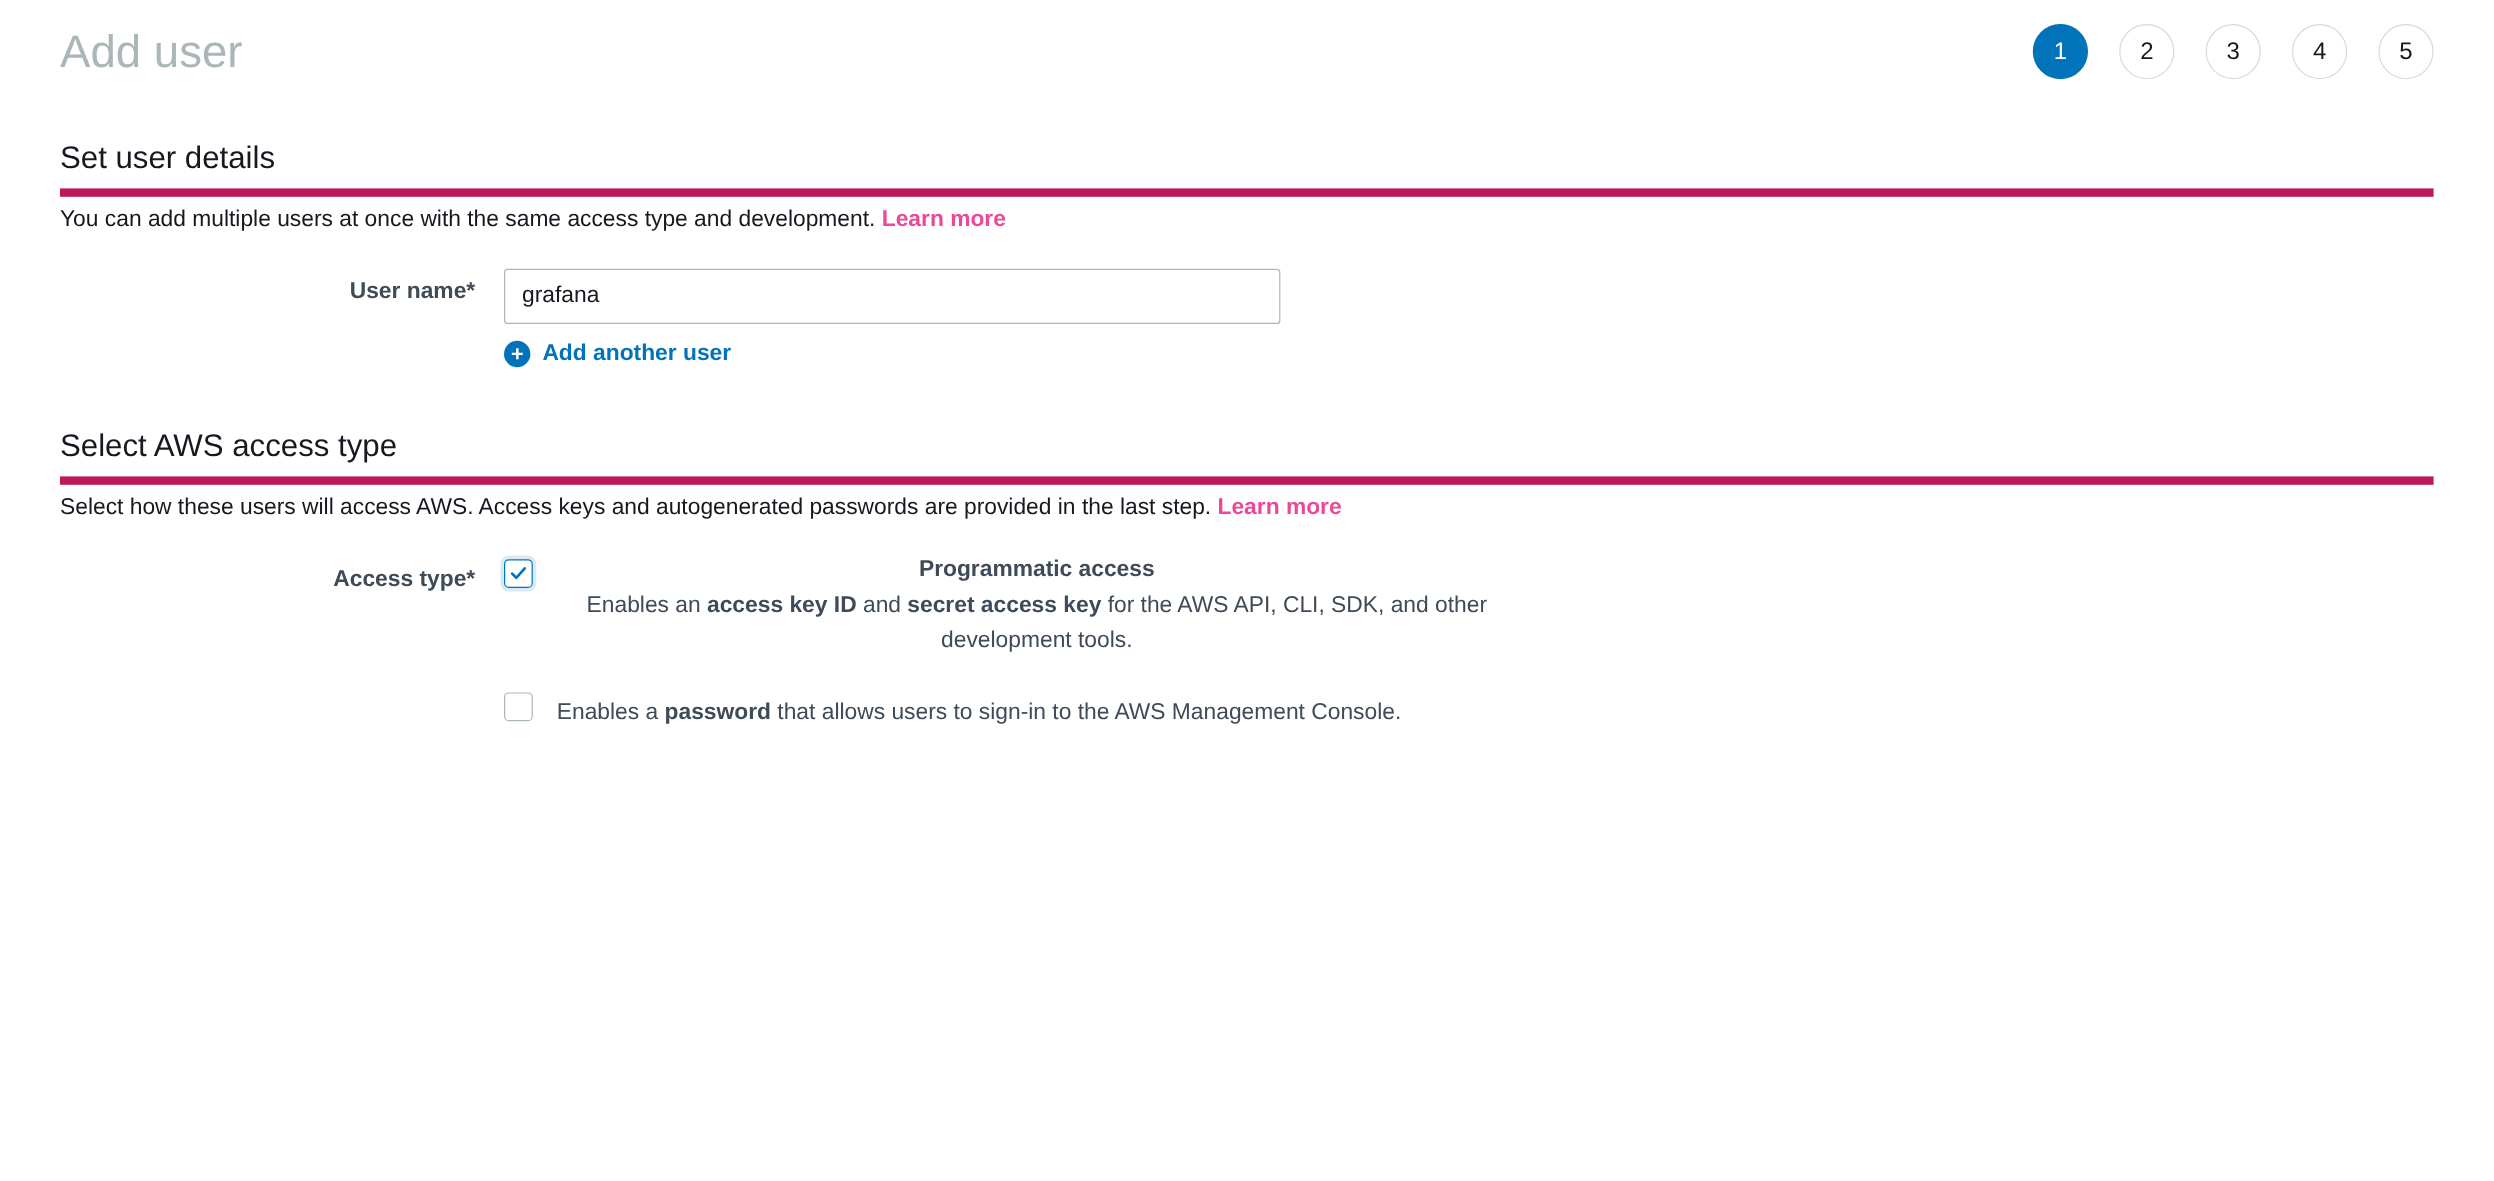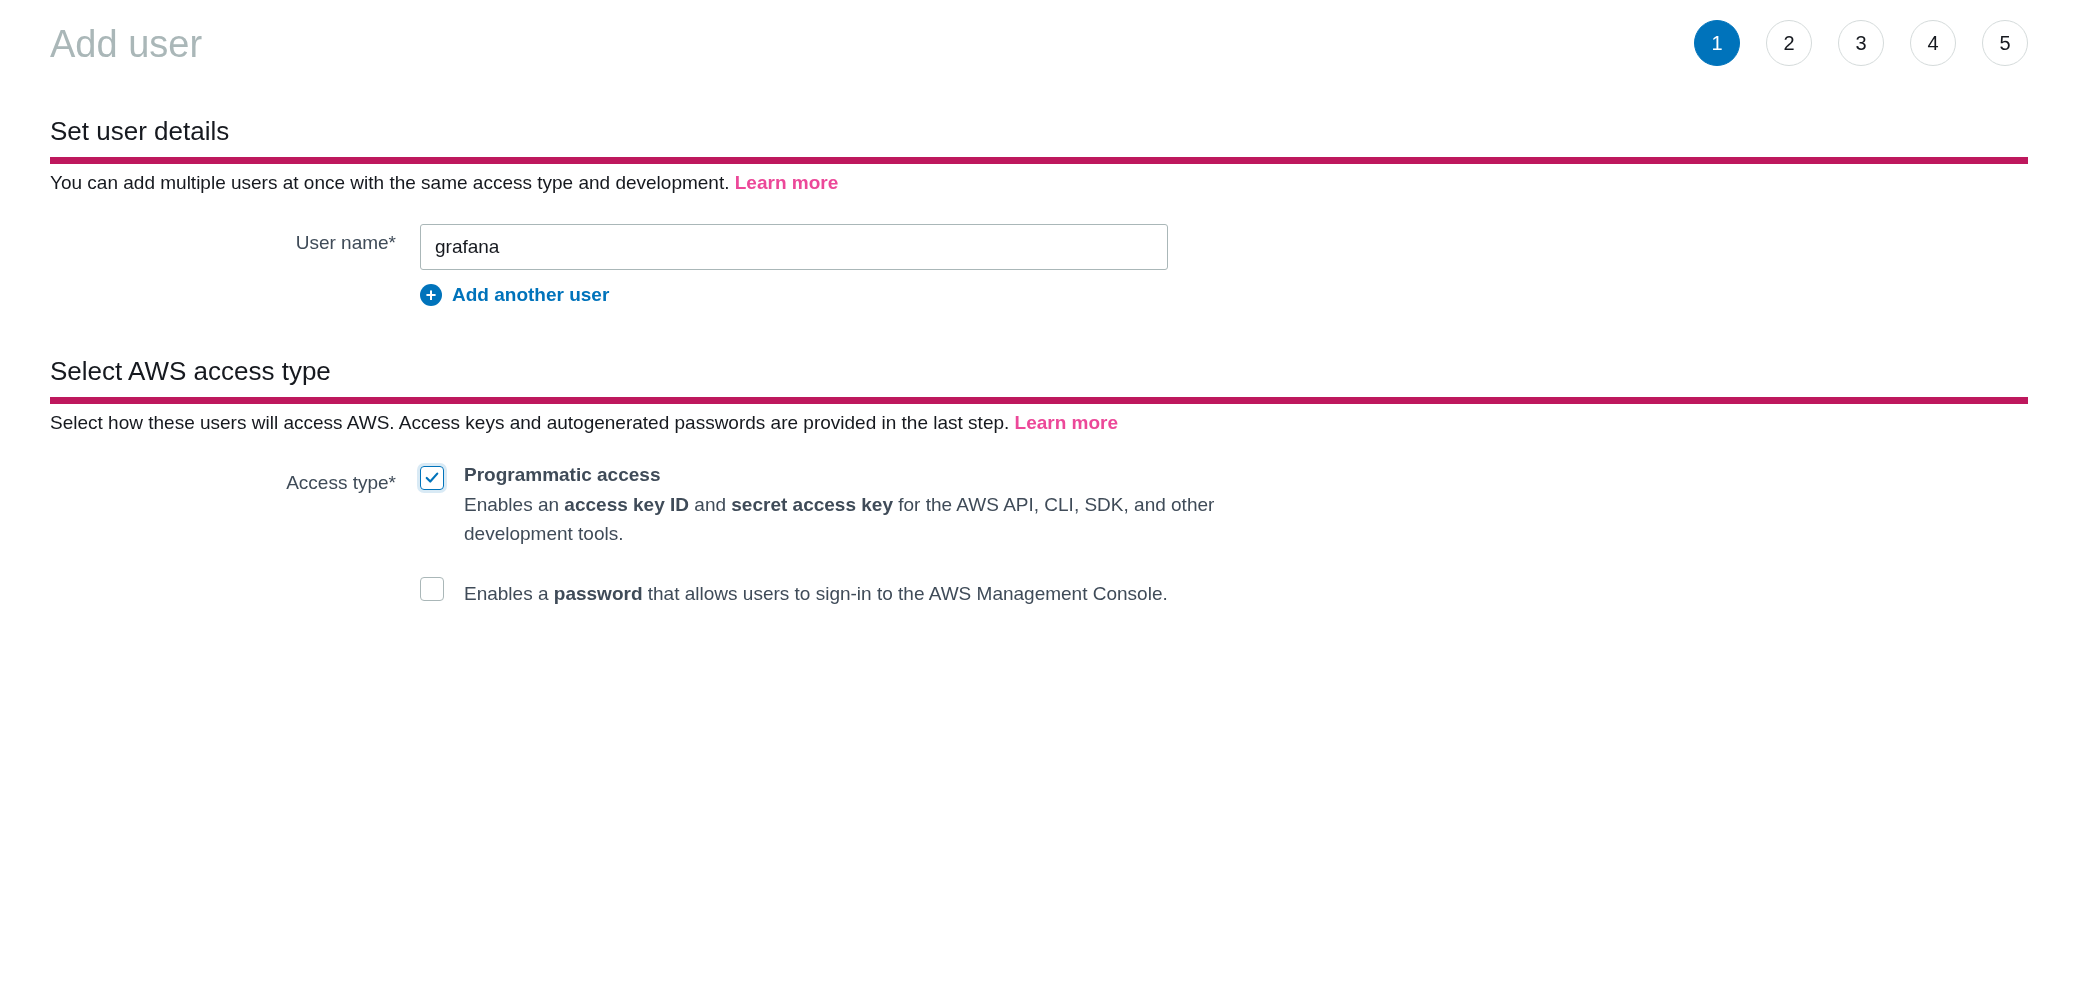--- a/index.html
+++ b/index.html
@@ -66,30 +66,30 @@
   }
   .form-row {
     display: flex;
     align-items: flex-start;
     margin-bottom: 16px;
   }
   .form-label {
     width: 370px;
     text-align: right;
     padding-right: 24px;
-    font-weight: 400;
+    font-weight: 700;
     color: #3f4b58;
     padding-top: 8px;
     font-size: 19px;
   }
   .form-control-area {
     flex: 1;
   }
   input[type="text"] {
-    width: 748px;
+    width: 647px;
     height: 46px;
     padding: 8px 14px;
     font-size: 19px;
     border: 1px solid #aab7b8;
     border-radius: 3px;
     color: #16191f;
   }
   .add-user-link {
     display: flex;
     align-items: center;
@@ -114,20 +114,21 @@
     line-height: 1;
   }
   .section {
     margin-bottom: 50px;
   }
   .checkbox-row {
     display: flex;
     align-items: flex-start;
     gap: 20px;
     margin-bottom: 26px;
+    text-align: center;
   }
   .checkbox {
     width: 24px;
     height: 24px;
     border: 1.5px solid #aab7b8;
     border-radius: 4px;
     cursor: pointer;
     margin-top: 2px;
     flex-shrink: 0;
     display: flex;

